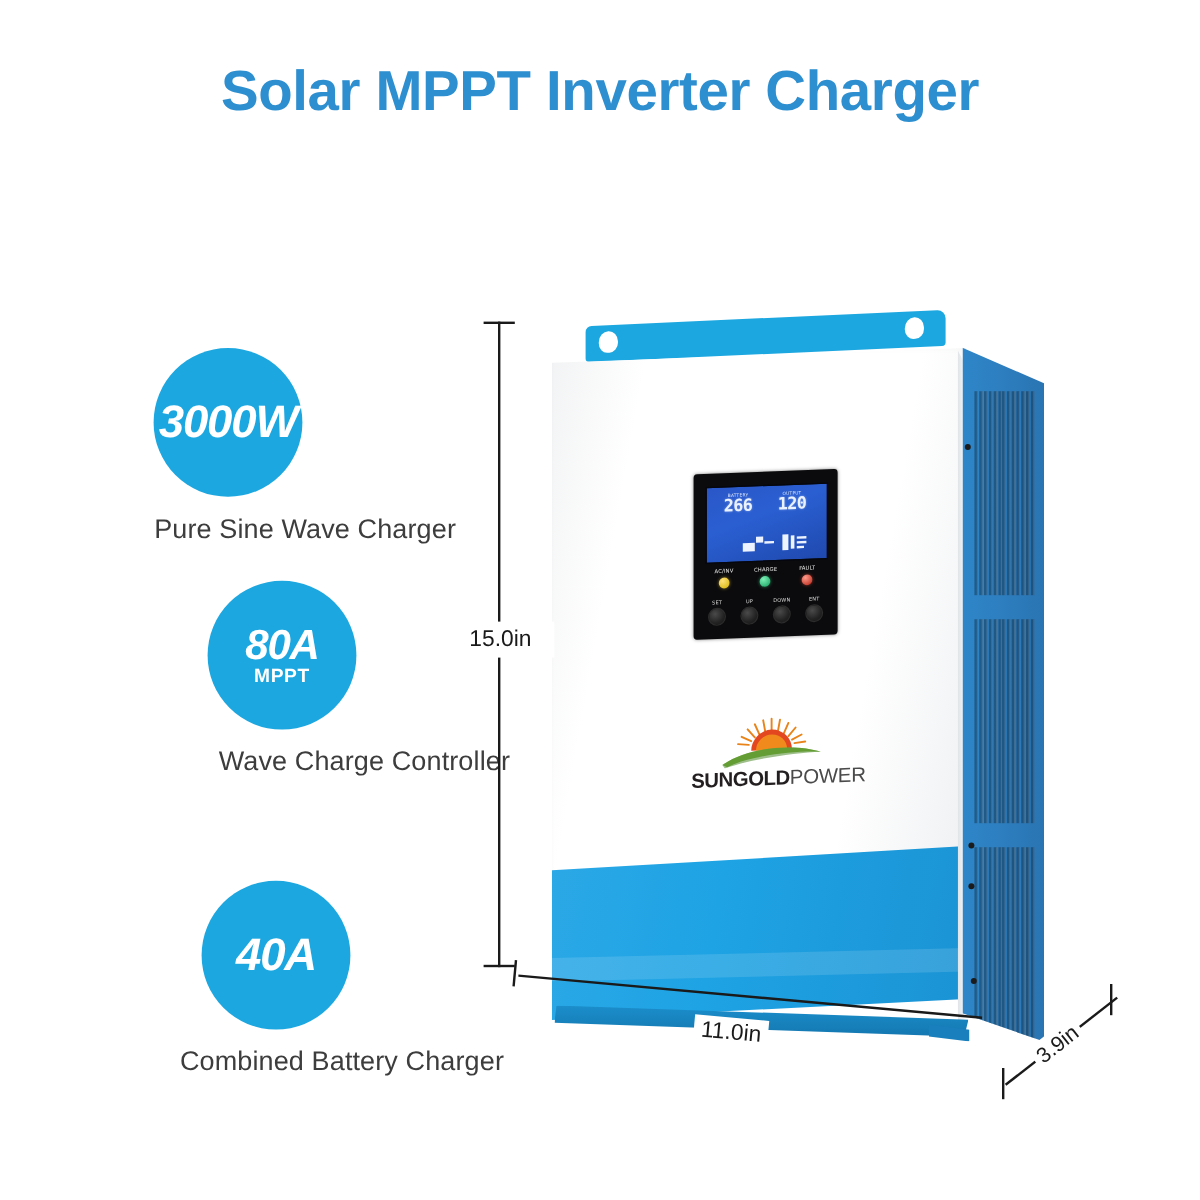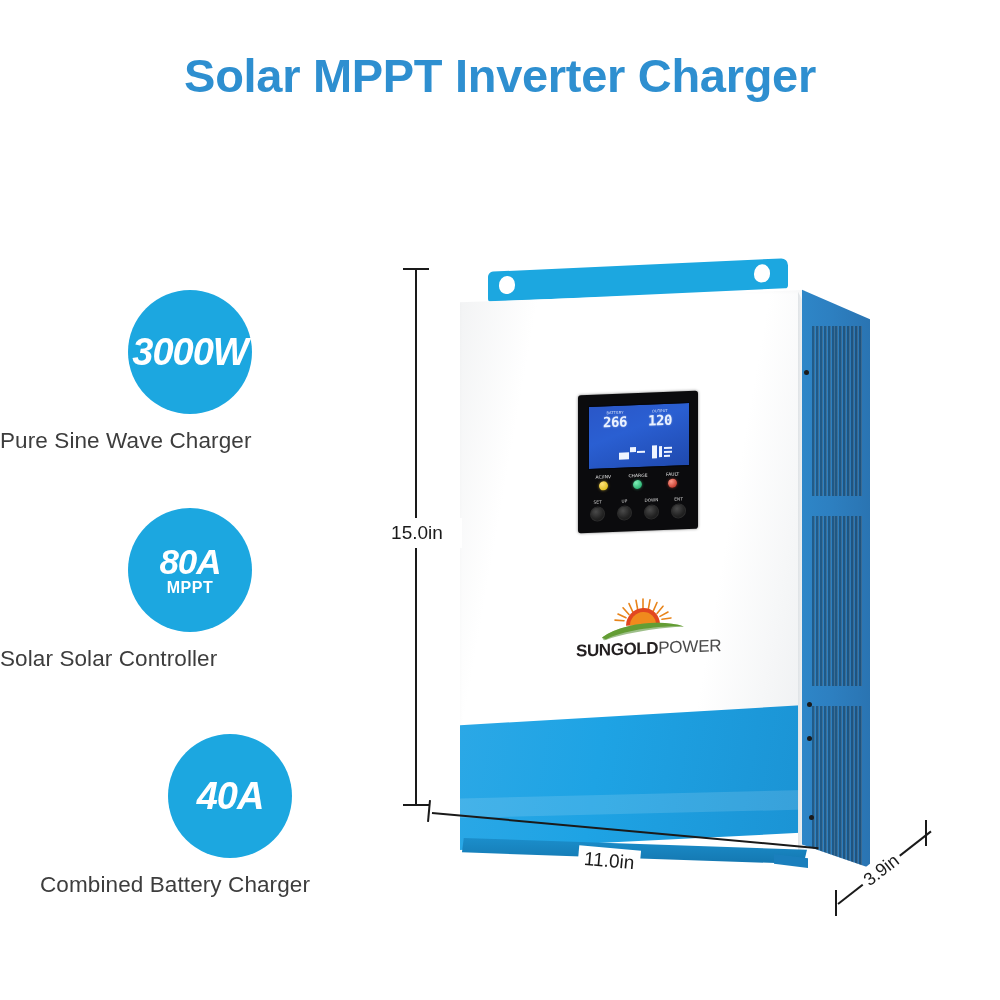--- a/index.html
+++ b/index.html
@@ -38,24 +38,24 @@
     font-weight: bold;
     color: #2e8fd0;
     letter-spacing: -0.3px;
   }
 
   
   .feature {
     position: absolute;
     left: 0;
     width: 380px;
-    text-align: left;
+    text-align: right;
   }
   #feature-0 { top: 290px; }
-  #feature-1 { top: 508px; }
+  #feature-1 { top: 484px; padding-left: 45px; }
   #feature-2 { top: 734px; padding-left: 40px; }
 
   .badge-circle {
     width: 124px;
     height: 124px;
     border-radius: 50%;
     background: #1ca7e0;
     margin: 0 auto;
     display: flex;
     flex-direction: column;
@@ -469,21 +469,21 @@
     <span class="badge-main">3000W</span>
   </div>
   <div class="feature-label">Pure Sine Wave Charger</div>
 </div>
 
 <div class="feature" id="feature-1">
   <div class="badge-circle has-sub">
     <span class="badge-main">80A</span>
     <span class="badge-sub">MPPT</span>
   </div>
-  <div class="feature-label">Solar Solar Controller</div>
+  <div class="feature-label">Wave Charge Controller</div>
 </div>
 
 <div class="feature" id="feature-2">
   <div class="badge-circle">
     <span class="badge-main">40A</span>
   </div>
   <div class="feature-label">Combined Battery Charger</div>
 </div>
 
 <div id="product">

